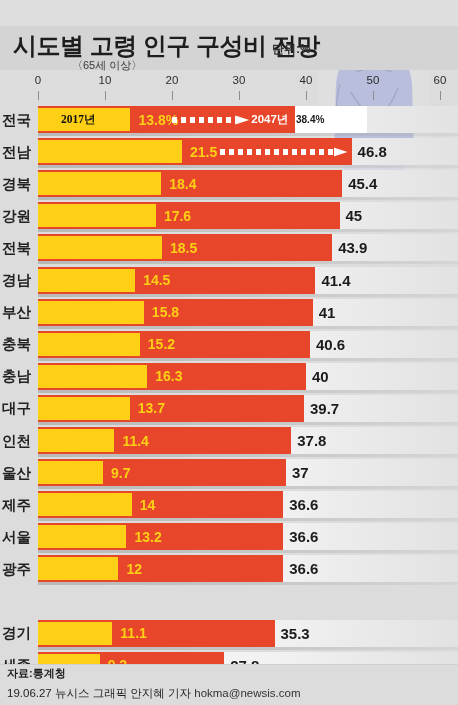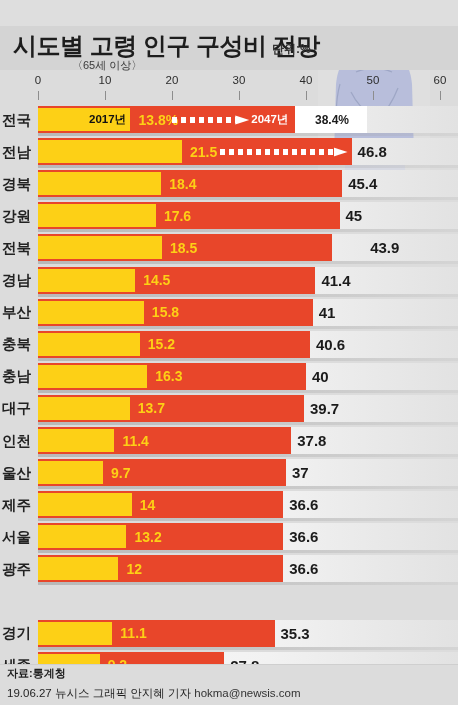--- a/index.html
+++ b/index.html
@@ -164,29 +164,29 @@
       <div class="tl" style="left: 440px;">60</div>
       <div class="tk" style="left: 440px;"></div>
     </div>
 
   <div class="plot" id="plot">
       <div class="row" style="top: 0px;">
         <div class="rowbg"></div>
         <div class="rlabel">전국</div>
         <div class="barred" style="width: 257.28px;"></div>
         <div class="baryel" style="width: 92.46px;"></div>
-        <div class="chip2017" style="left: 89px;">2017년</div>
+        <div class="chip2017" style="left: 61px; font-family: Liberation Serif, serif;">2017년</div>
         <div class="vyel" style="left: 130.46px;">13.8%</div>
         <div class="arrow" style="left: 172.46px; width: 76.82px;">
           <div class="dots"></div>
           <div class="head"></div>
         </div>
         <div class="chip2047" style="left: 251.28px;">2047년</div>
         <div class="firstwhite" style="left: 295.28px; width: 72px;"></div>
-        <div class="vred" style="left: 309px; font-size: 12px; text-align: right;">38.4%</div>
+        <div class="vred" style="left: 290px; font-size: 10px; text-align: right;">38.4%</div>
         <div class="rowshadow"></div>
       </div>
       <div class="row" style="top: 32.1px;">
         <div class="rowbg"></div>
         <div class="rlabel">전남</div>
         <div class="barred" style="width: 313.56px;"></div>
         <div class="baryel" style="width: 144.05px;"></div>
         <div class="vyel" style="left: 182.05px;">21.5</div>
         <div class="vred" style="left: 351.56px;">46.8</div>
         <div class="arrow" style="left: 220.05px; width: 127.51px;">
@@ -212,21 +212,21 @@
         <div class="vyel" style="left: 155.92px;">17.6</div>
         <div class="vred" style="left: 339.5px;">45</div>
         <div class="rowshadow"></div>
       </div>
       <div class="row" style="top: 128.4px;">
         <div class="rowbg"></div>
         <div class="rlabel">전북</div>
         <div class="barred" style="width: 294.13px;"></div>
         <div class="baryel" style="width: 123.95px;"></div>
         <div class="vyel" style="left: 161.95px;">18.5</div>
-        <div class="vred" style="left: 332.13px; margin-left: 32px;">43.9</div>
+        <div class="vred" style="left: 332.13px;">43.9</div>
         <div class="rowshadow"></div>
       </div>
       <div class="row" style="top: 160.5px;">
         <div class="rowbg"></div>
         <div class="rlabel">경남</div>
         <div class="barred" style="width: 277.38px;"></div>
         <div class="baryel" style="width: 97.15px;"></div>
         <div class="vyel" style="left: 135.15px;">14.5</div>
         <div class="vred" style="left: 315.38px;">41.4</div>
         <div class="rowshadow"></div>

